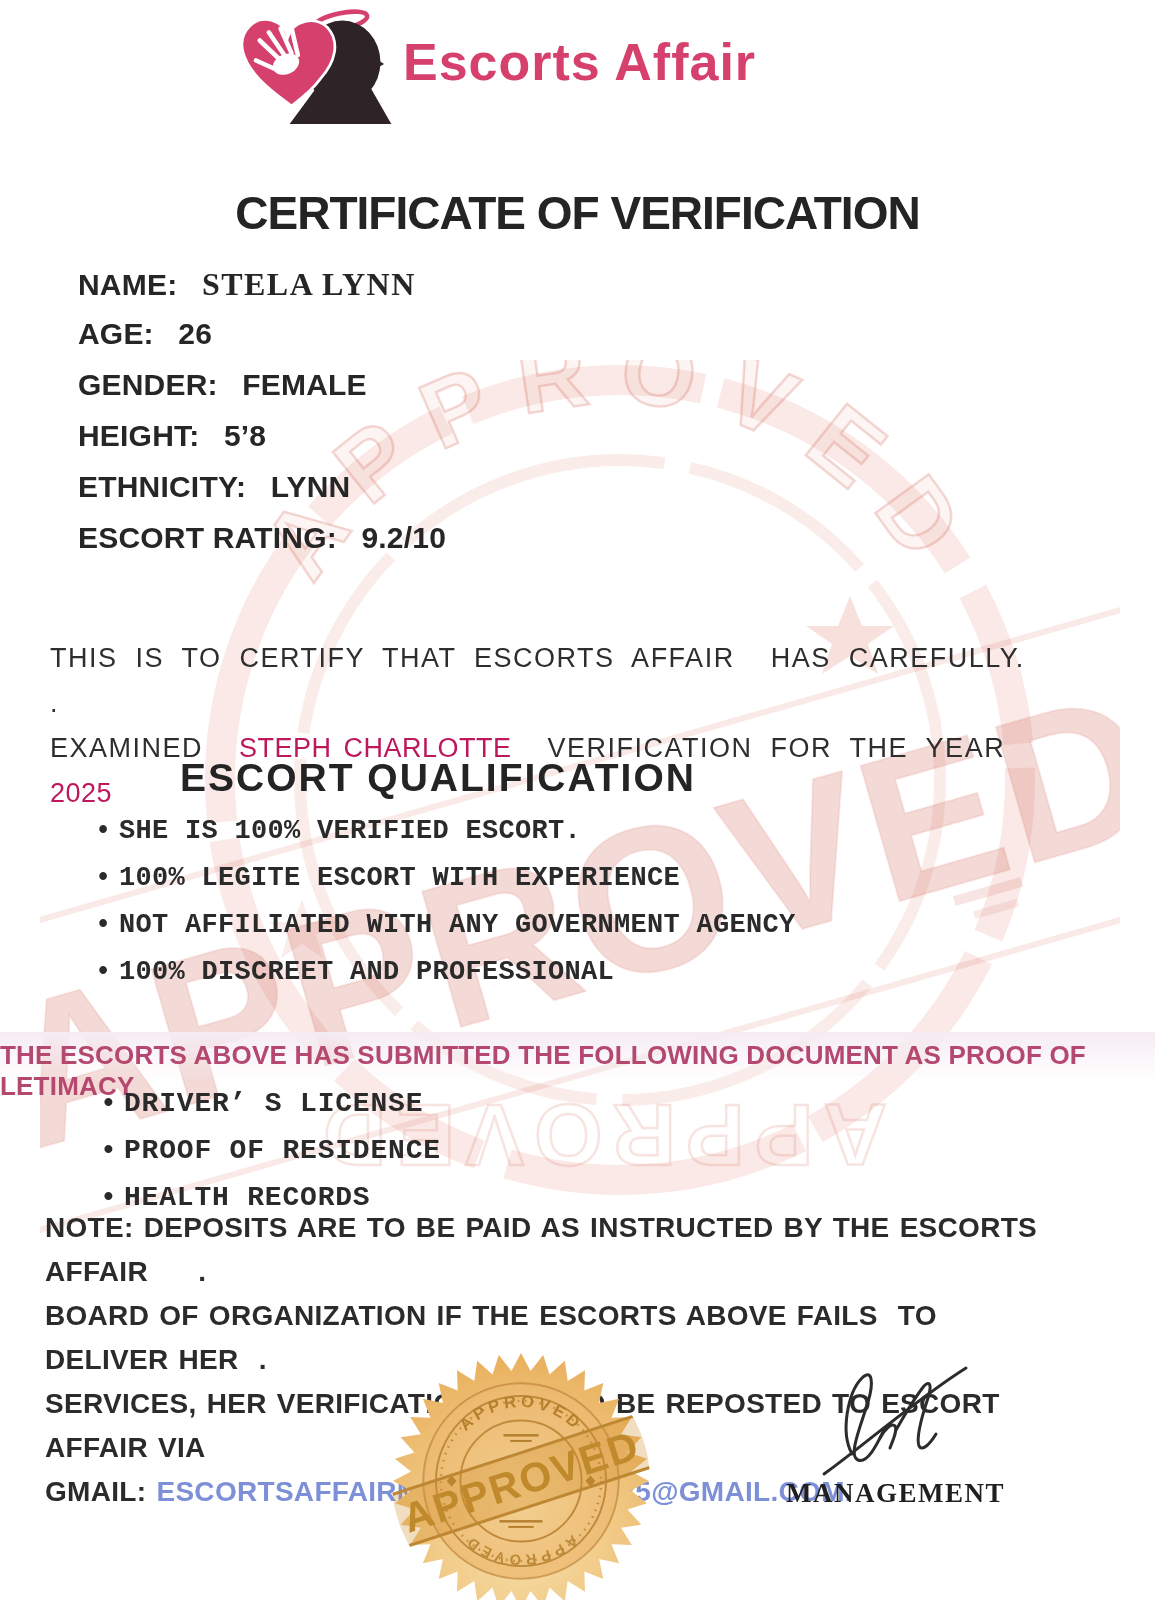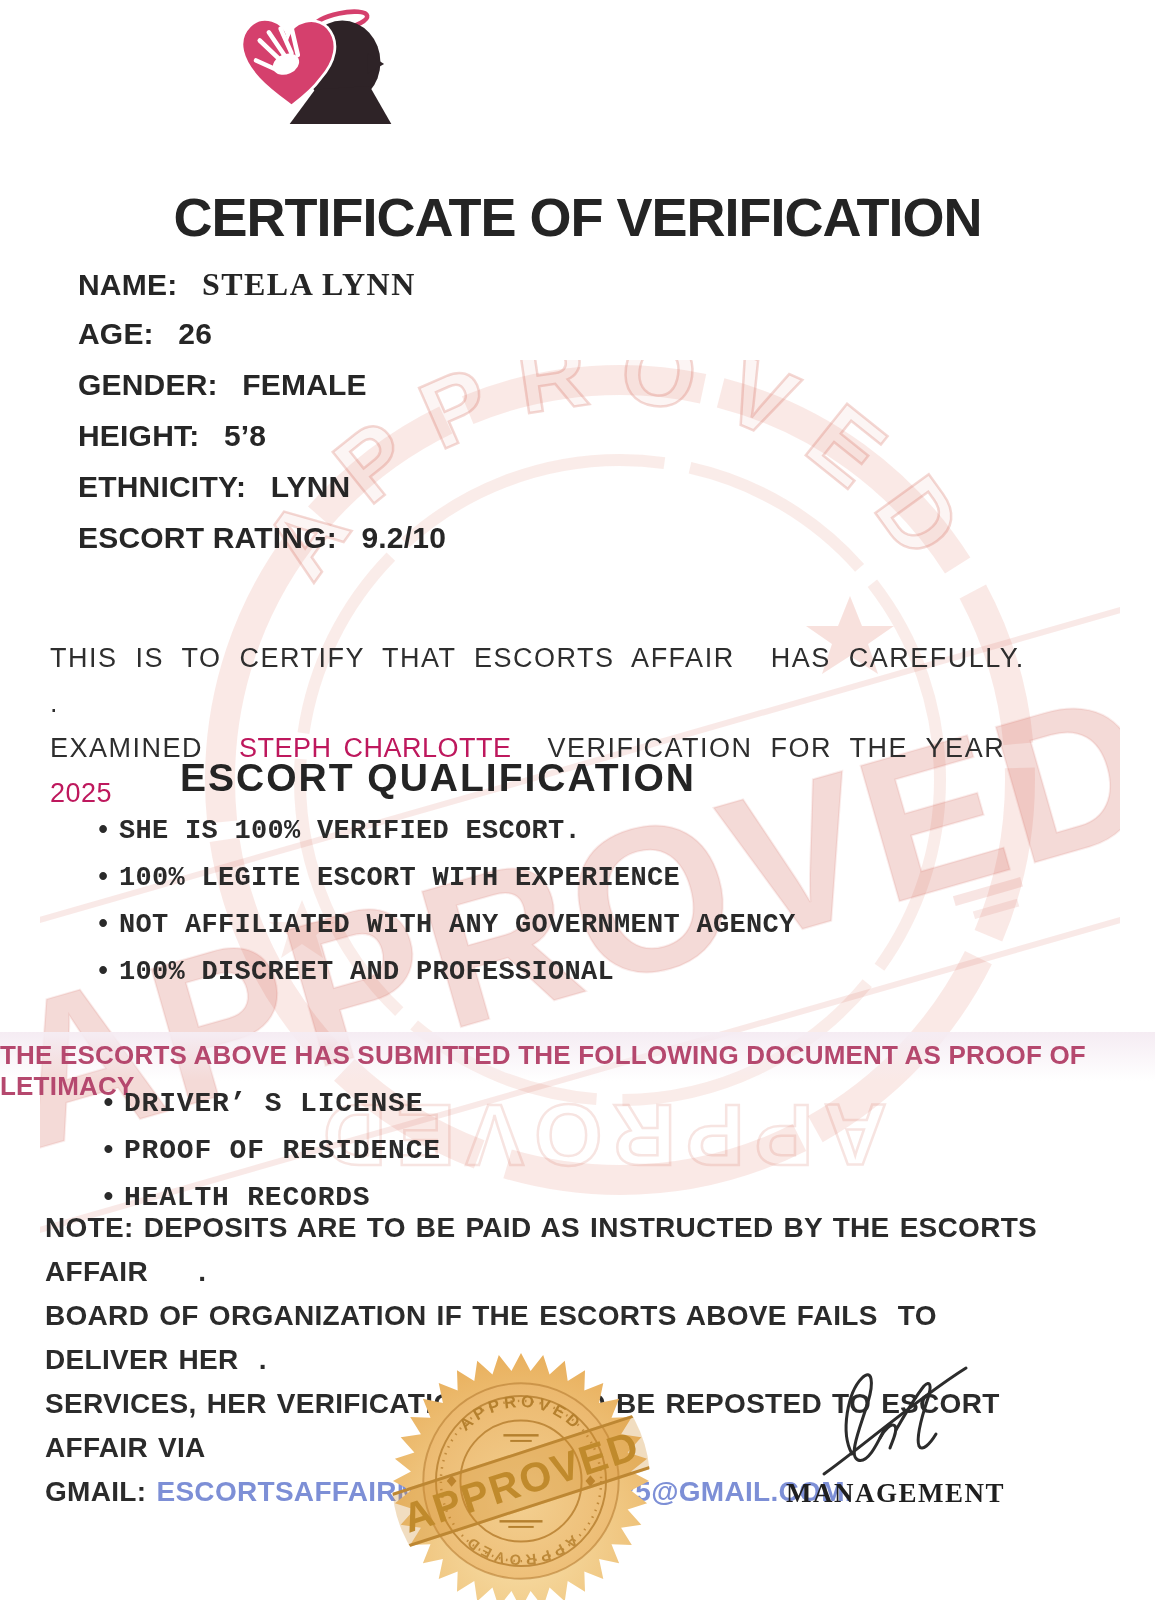--- a/index.html
+++ b/index.html
@@ -10,21 +10,21 @@
   
   .watermark{position:absolute;left:40px;top:360px;width:1080px;height:900px;z-index:0;pointer-events:none;}
 
   
   .logo{position:absolute;left:225px;top:6px;width:560px;height:118px;z-index:1;}
   .logo-mark{position:absolute;left:0;top:0;width:172px;height:118px;}
   .logo-text{position:absolute;left:178px;top:26px;font-size:52px;font-weight:800;letter-spacing:1px;
              color:#d5406d;white-space:nowrap;}
 
   
-  .title{position:absolute;left:0;top:186px;width:100%;text-align:center;font-size:54px;font-weight:800;
+  .title{position:absolute;left:0;top:186px;width:100%;text-align:center;font-size:46px;font-weight:800;
          letter-spacing:-1px;color:#242424;z-index:1;}
 
   
   .details{position:absolute;left:78px;top:266px;z-index:1;}
   .detail-row{height:51px;font-size:30px;font-weight:700;letter-spacing:0.2px;white-space:nowrap;}
   .dlabel{display:inline-block;}
   .dvalue{display:inline-block;margin-left:16px;}
   .name-serif{font-family:"Liberation Serif",serif;font-size:32px;letter-spacing:1.5px;}
 
   
@@ -96,20 +96,21 @@
                C114,62 120,40 106,24 C92,10 68,16 62,34 Z" fill="#d5406d" stroke="#ffffff" stroke-width="3"></path>
       <g stroke="#ffffff" stroke-width="5" stroke-linecap="round" fill="none">
         <ellipse cx="60" cy="64" rx="15" ry="11" fill="#ffffff" stroke="none" transform="rotate(-24 60 64)"></ellipse>
         <path d="M52 58 L31 38"></path>
           <path d="M58 54 L41 29"></path>
           <path d="M66 52 L54 25"></path>
         <path d="M73 54 L66 24"></path>
           <path d="M49 70 L27 60"></path>
       </g>
     </svg>
+    <div class="logo-text">Escorts Affair</div>
   </div>
 
   <div class="title">CERTIFICATE OF VERIFICATION</div>
 
   <div class="details">
     <div class="detail-row">
       <span class="dlabel">NAME:</span>
       <span class="dvalue name-serif">STELA LYNN</span>
     </div>
     <div class="detail-row">

